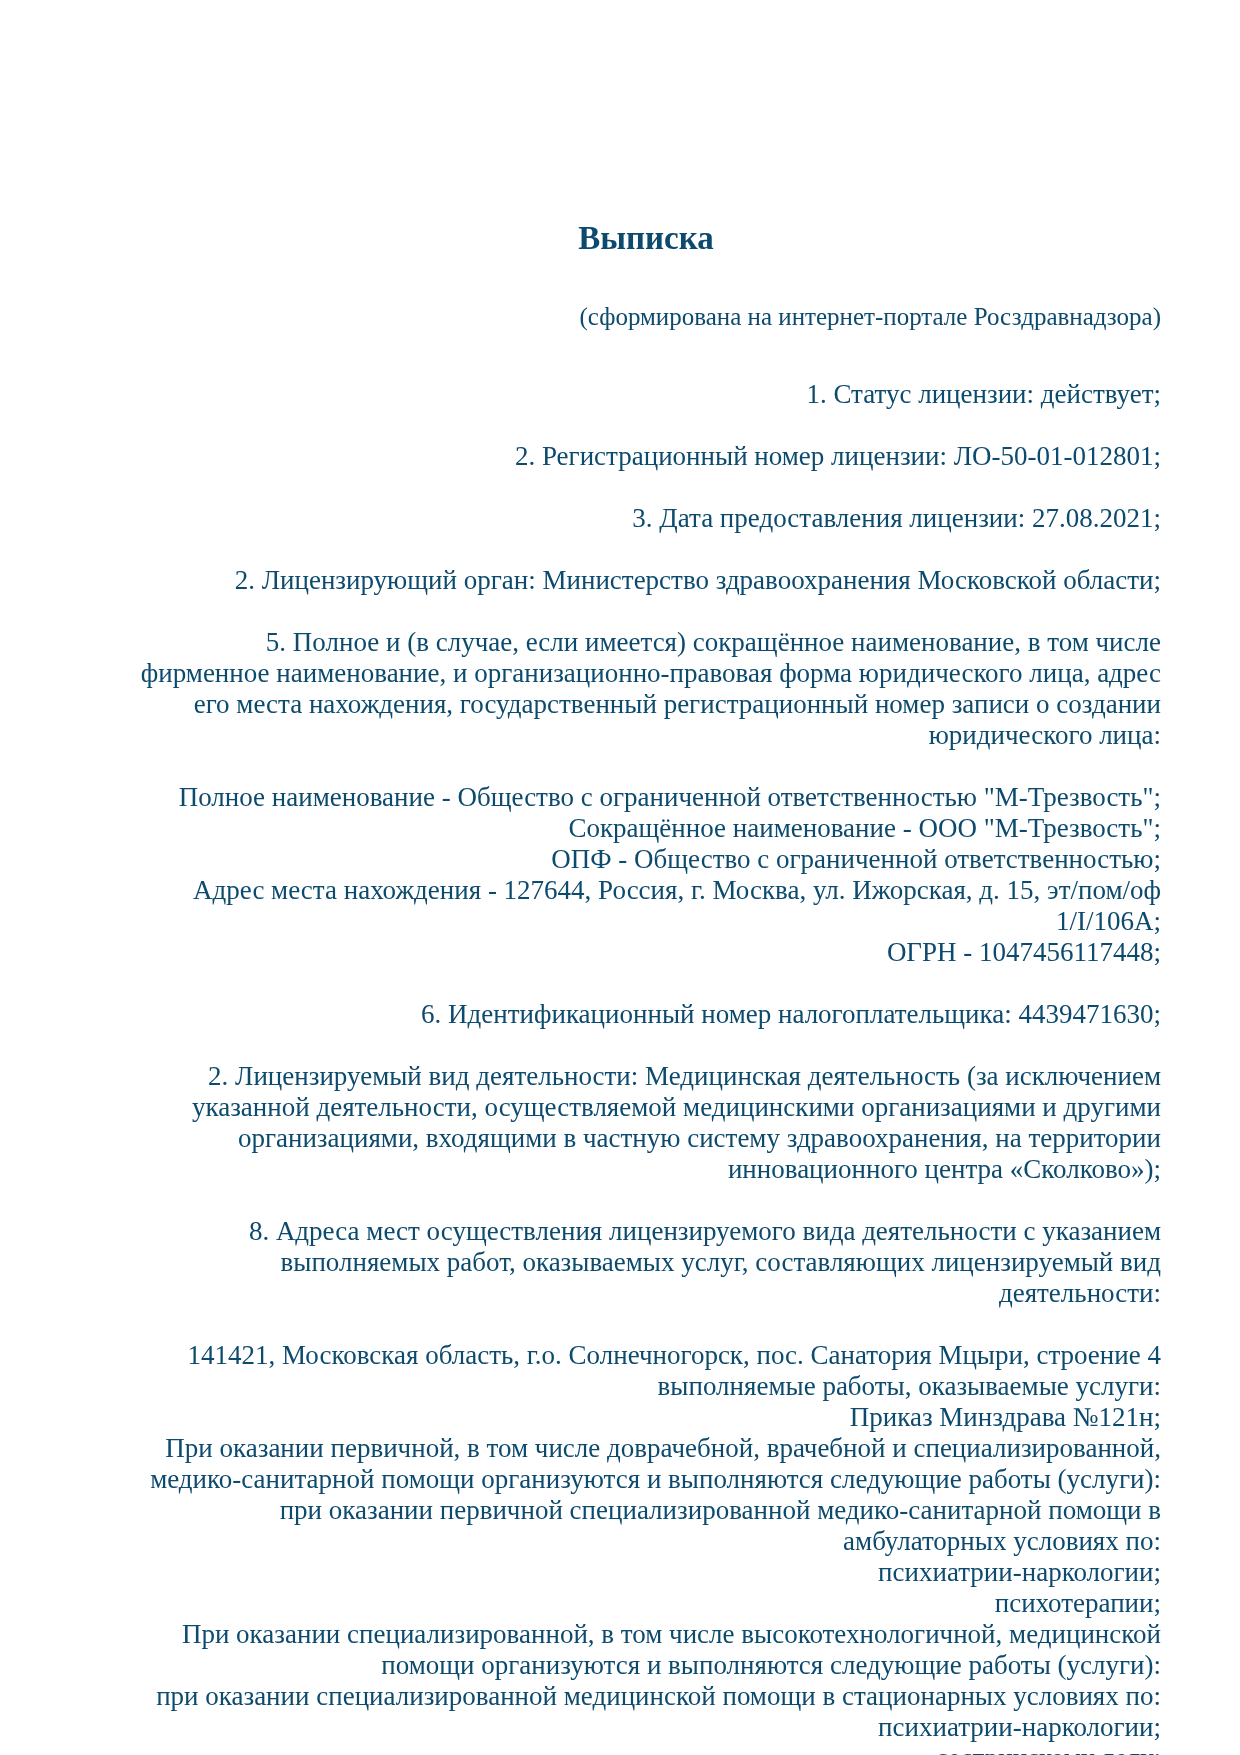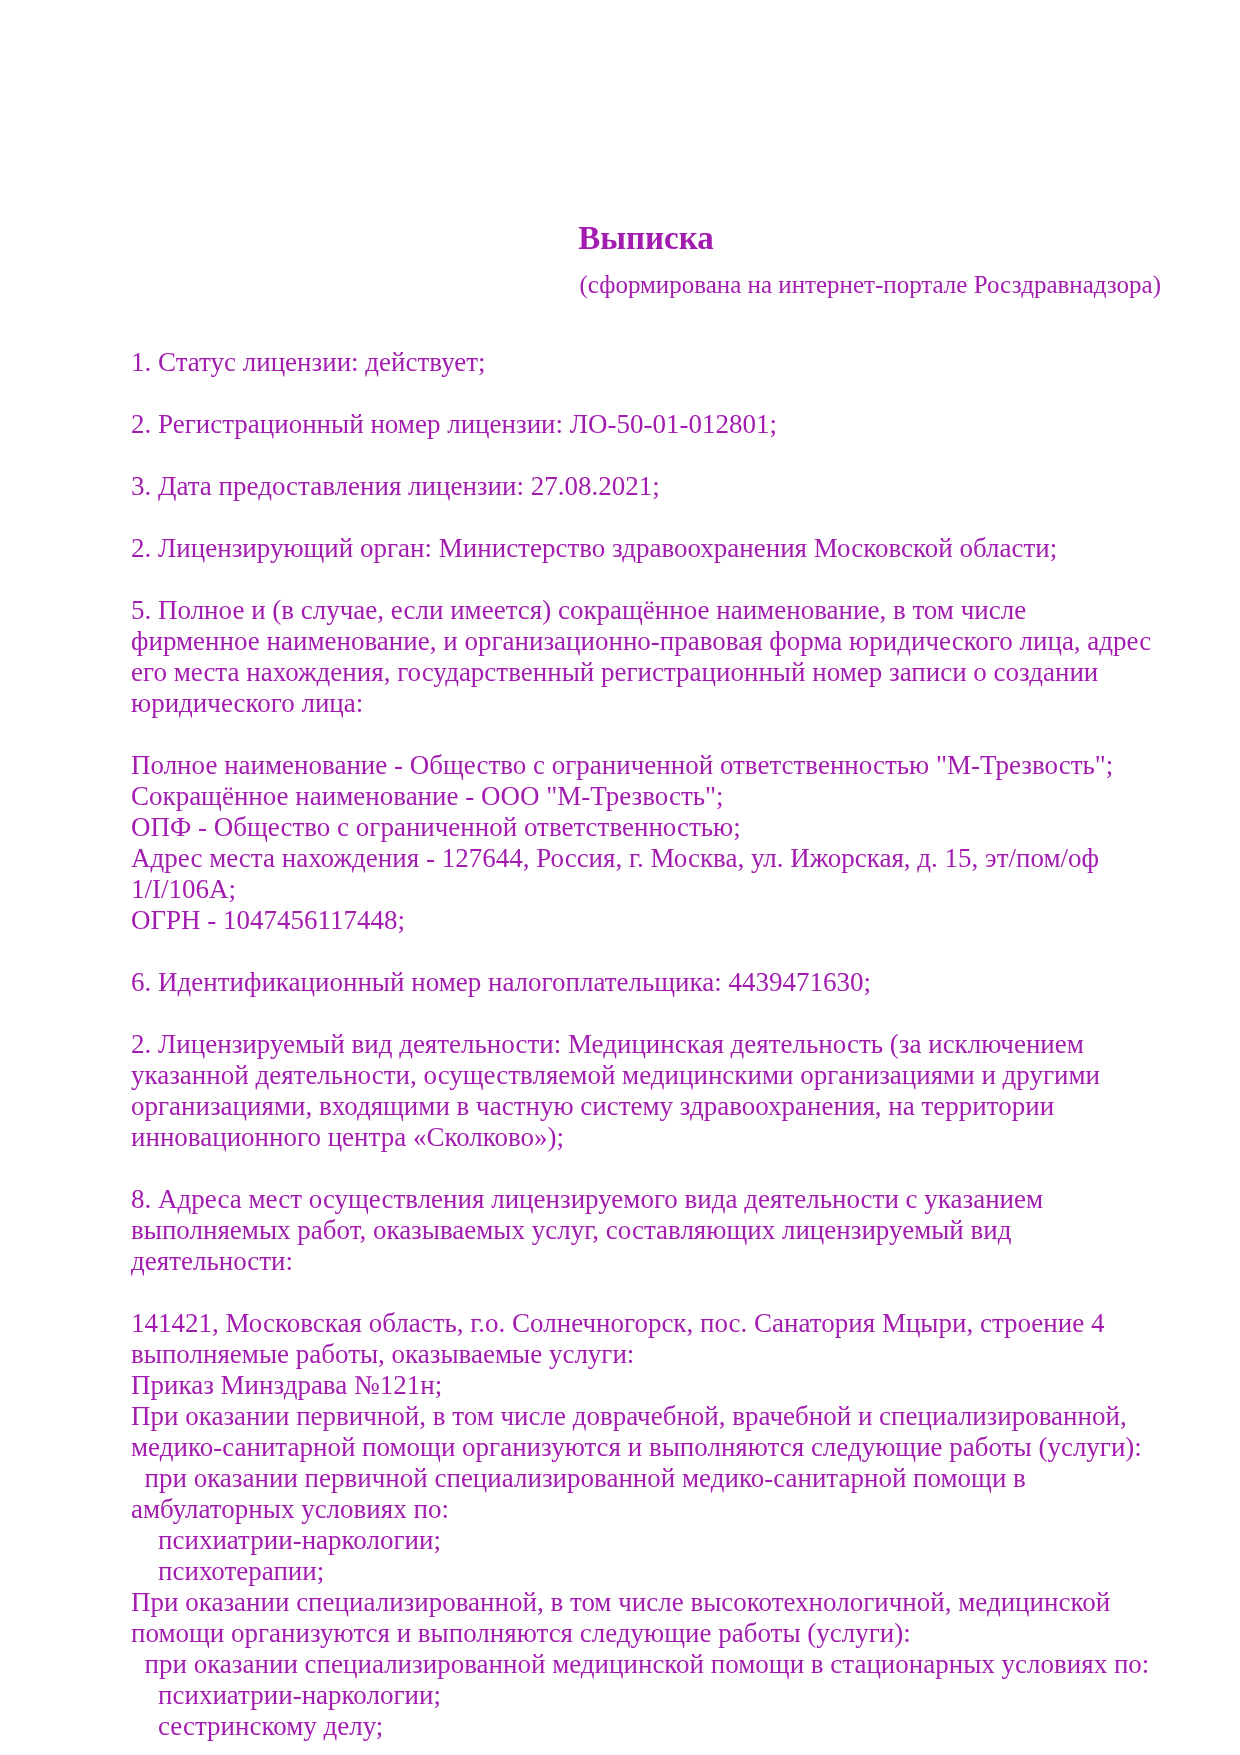--- a/index.html
+++ b/index.html
@@ -5,54 +5,54 @@
   html, body {
     margin: 0;
     padding: 0;
     background: #ffffff;
   }
   .page {
     position: relative;
     width: 1240px;
     height: 1755px;
     background: #ffffff;
-    color: #a21caf;
+    color: #0c4a6e;
     font-family: "Liberation Serif", "DejaVu Serif", serif;
     overflow: hidden;
     box-sizing: border-box;
   }
   .content {
     box-sizing: content-box;
     padding: 220px 79px 0 131px;
     width: 1030px;
   }
   .doc-title {
     margin: 0;
     font-size: 33px;
     font-weight: bold;
     line-height: 37px;
     text-align: center;
     white-space: pre-wrap;
   }
   .doc-subtitle {
-    margin: 14px 0 0 0;
+    margin: 46px 0 0 0;
     font-size: 25px;
     line-height: 28px;
     text-align: right;
     white-space: pre-wrap;
   }
   .doc-body {
     margin-top: 48px;
     font-size: 27px;
     line-height: 31px;
   }
   .para {
-    margin: 31px 0 0 0;
+    margin: 31px 0 0 8px;
     white-space: pre-wrap;
-    text-align: left;
+    text-align: right;
   }
   .para:first-child {
     margin-top: 0;
   }
 </style>
 </head>
 <body>
 
 <div class="page">
   <div class="content">

